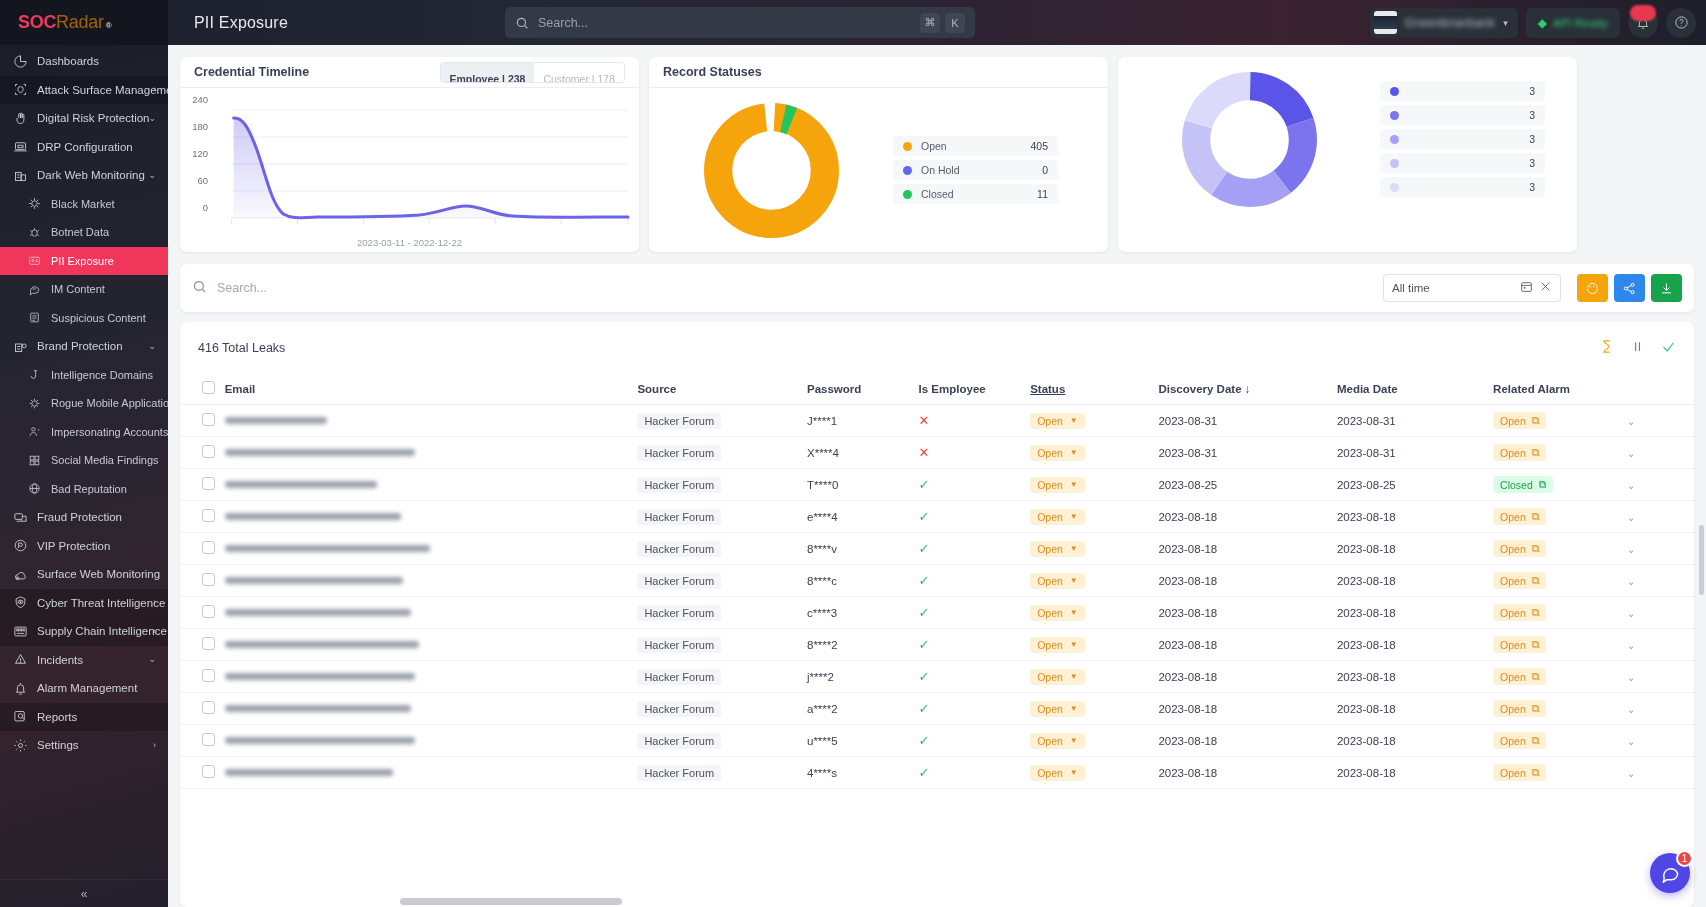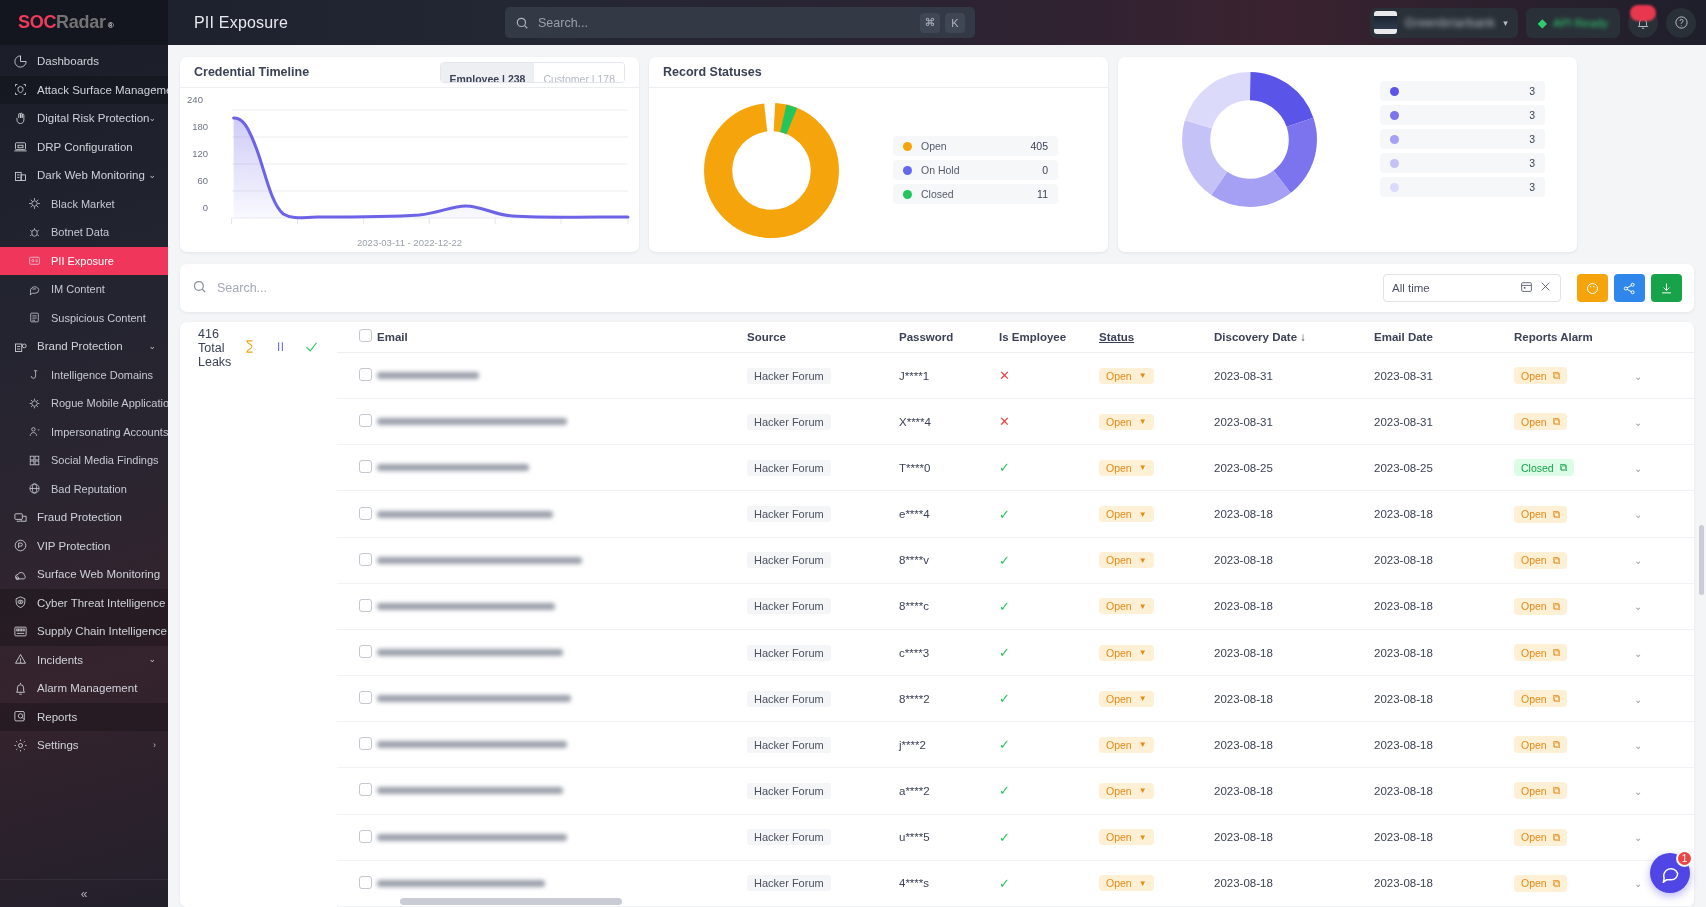--- a/index.html
+++ b/index.html
@@ -17,21 +17,21 @@
     background: linear-gradient(90deg,#1b1f2a 0%, #232734 30%, #2b2332 55%, #3a2230 75%, #1e1f2b 100%);
     display: flex; align-items: center; position: relative; z-index: 40;
   }
   .brand-zone {
     width: 168px; height: 45px; flex: 0 0 168px;
     background: #13161f;
     display: flex; align-items: center; padding-left: 18px;
   }
   .brand-logo { display:flex; align-items:baseline; }
   .brand-logo .soc { color:#ef3a5d; font-size:18px; font-weight:bold; letter-spacing:-.3px; }
-  .brand-logo .radar { color:#737373; font-size:18px; font-weight:bold; letter-spacing:-.3px;}
+  .brand-logo .radar { color:#a16207; font-size:18px; font-weight:normal; letter-spacing:-.3px;}
   .brand-logo .reg { color:#fff; font-size:8px; margin-left:2px; }
   .page-title {
     color:#e8e9ee; font-size:16px; font-weight:400; margin-left:26px; letter-spacing:.2px;
   }
   .topsearch {
     position:absolute; left:505px; top:7px; width:470px; height:31px;
     background:#343a45; border-radius:5px; display:flex; align-items:center; padding:0 10px;
   }
   .topsearch .mag { color:#aeb4be; font-size:14px; margin-right:9px; display:flex;}
   .topsearch input {
@@ -156,21 +156,21 @@
   .daterange .dtxt { font-size:11.5px; color:#4b5160; flex:1;}
   .abtn {
     width:31px;height:28px;border-radius:4px;display:flex;align-items:center;justify-content:center;
     margin-left:6px; color:#fff;
   }
   .abtn svg { width:15px;height:15px; stroke:#fff; fill:none; stroke-width:1.6;}
 
   
   .table-card {
     margin:10px 12px 0 12px; background:#fff; border-radius:7px; flex:1;
-    box-shadow:0 1px 3px rgba(16,24,40,.07); overflow:hidden; display:flex; flex-direction:row; min-height:0;
+    box-shadow:0 1px 3px rgba(16,24,40,.07); overflow:hidden; display:flex; flex-direction:column; min-height:0;
   }
   .table-top { height:52px; display:flex; align-items:center; padding:0 18px; justify-content:space-between; }
   .total-leaks { font-size:12.5px; color:#3b4256; }
   .table-tools { display:flex; align-items:center; gap:16px; }
   .ttool svg { width:15px;height:15px; fill:none; stroke-width:1.7;}
 
   table { width:100%; border-collapse:collapse; table-layout:fixed;}
   thead th {
     font-size:11.5px; color:#3b4256; font-weight:600; text-align:left;
     padding:7px 0 8px 0; border-bottom:1px solid #eceef2;
@@ -569,21 +569,21 @@
               </g>
               <defs>
                 <linearGradient id="areaGrad" x1="0" y1="0" x2="0" y2="1">
                   <stop offset="0%" stop-color="#6c63e8" stop-opacity=".33"></stop>
                   <stop offset="100%" stop-color="#6c63e8" stop-opacity=".04"></stop>
                 </linearGradient>
               </defs>
               <path d="M47,20 C56,19 62,30 70,52 C78,74 84,106 96,116 C106,122 116,119 130,119 C170,119 200,119 230,117 C250,115 262,108 276,108 C292,108 304,117 322,118 C352,120 400,119 436,119 L436,120 L47,120 Z" fill="url(#areaGrad)"></path>
               <path d="M47,20 C56,19 62,30 70,52 C78,74 84,106 96,116 C106,122 116,119 130,119 C170,119 200,119 230,117 C250,115 262,108 276,108 C292,108 304,117 322,118 C352,120 400,119 436,119" fill="none" stroke="#6c63e8" stroke-width="3" stroke-linecap="round"></path>
             </svg>
-            <span class="axis-label" style="left:2px; top:6px;text-align:center;">240</span>
+            <span class="axis-label" style="left:2px; top:6px;">240</span>
             <span class="axis-label" style="left:2px; top:33px;">180</span>
             <span class="axis-label" style="left:2px; top:60px;">120</span>
             <span class="axis-label" style="left:2px; top:87px;">60</span>
             <span class="axis-label" style="left:2px; top:114px;">0</span>
           </div>
           <div class="range-text">2023-03-11 - 2022-12-22</div>
         </div>
       </div>
 
       <div class="card card-record">
@@ -741,22 +741,22 @@
             </th>
             <th class="col-email">Email</th>
             <th class="col-source">Source</th>
             <th class="col-pass">Password</th>
             <th class="col-emp">Is Employee</th>
             <th class="col-status">Status</th>
             <th class="col-disc">
               <span>Discovery Date</span>
               <span>↓</span>
             </th>
-            <th class="col-breach">Email Date</th>
-            <th class="col-alarm">Reports Alarm</th>
+            <th class="col-breach">Media Date</th>
+            <th class="col-alarm">Related Alarm</th>
             <th class="col-exp"></th>
           </tr>
         </thead>
         <tbody id="tbody">
             <tr>
               <td class="col-chk" style="padding-left:22px;"><span class="chk"></span></td>
               <td class="col-email">
                 <span class="blur-email" style="display:block;width:102px"></span>
               </td>
               <td class="col-source"><span class="src-chip">Hacker Forum</span></td>

